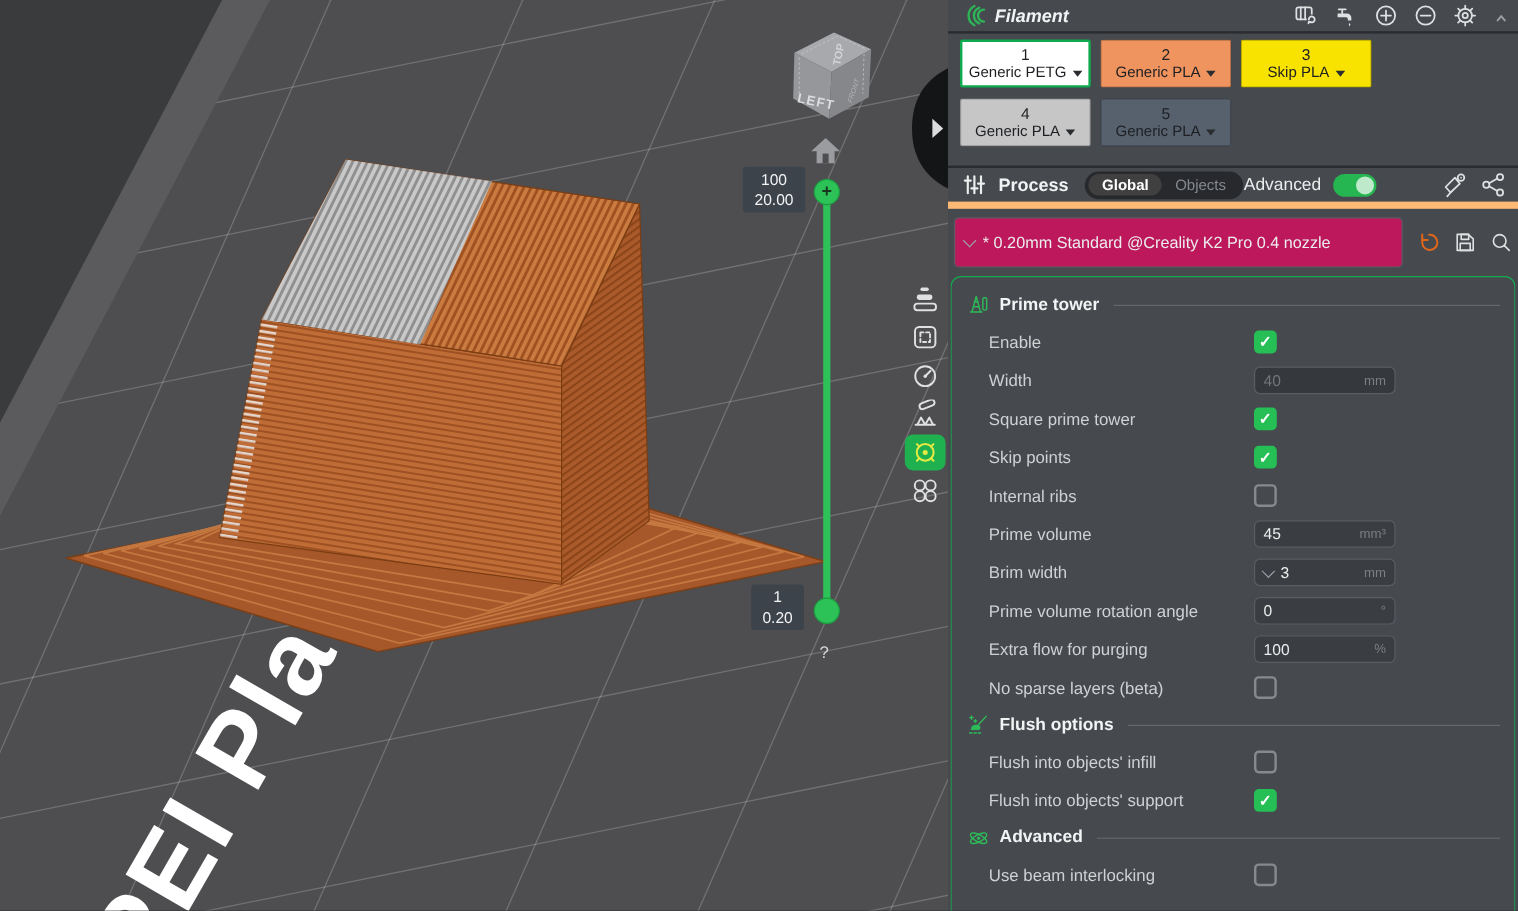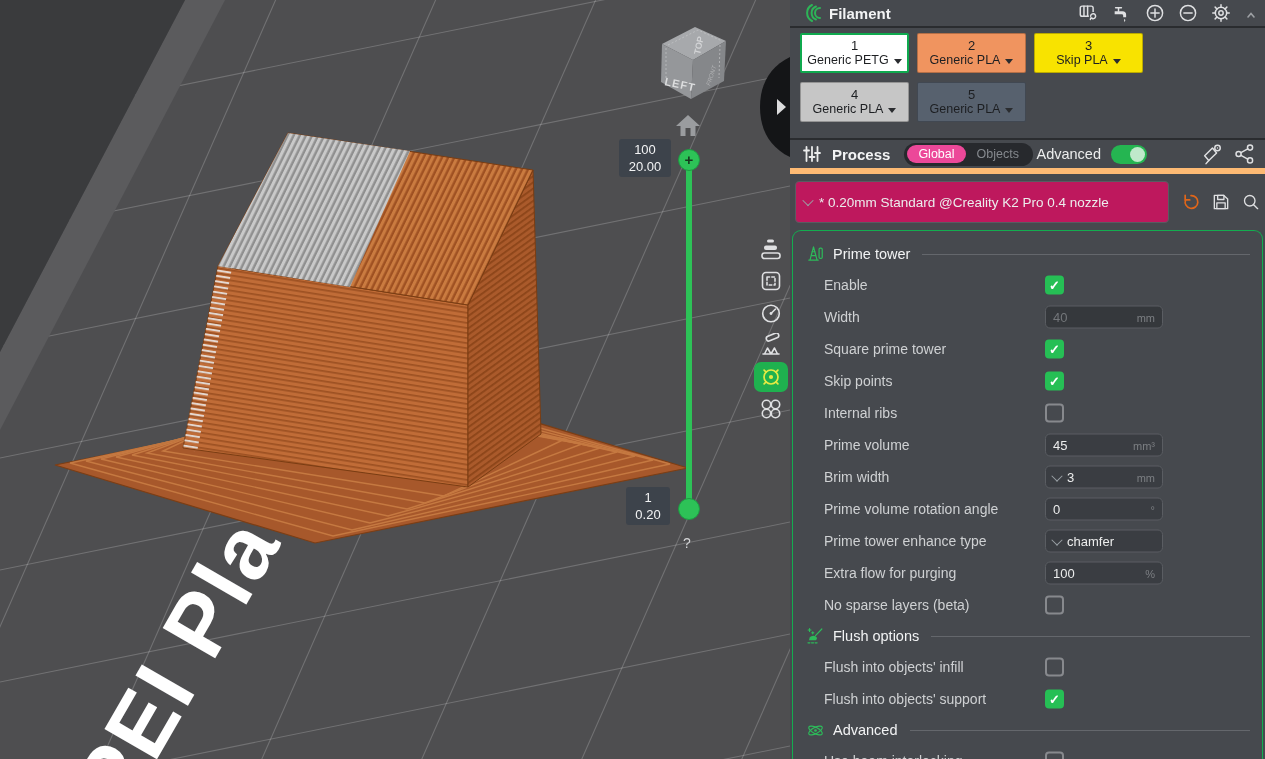--- a/index.html
+++ b/index.html
@@ -36,21 +36,21 @@
   #side-toolbar { position:absolute; left:754px; top:234px; width:38px; }
   .tool { width:34px; height:30px; margin:0 0 2px 0; display:flex; align-items:center;
     justify-content:center; border-radius:7px; cursor:pointer; }
   .tool.active { background:#1fb14f; }
   .tool svg { display:block; }
 
   
   #panel { position:absolute; left:790px; top:0; width:475px; height:759px;
     background:#46494e; color:#e8e9ea; }
   .hdr-bar { position:absolute; left:0; width:475px; display:flex; align-items:center; }
-  #filament-bar { top:0; height:28px; border-bottom:2px solid #2a2c2f; }
+  #filament-bar { top:0; height:28px; border-bottom:2px solid #2a2c2f;font-style:italic; }
   #filament-bar .title, #process-bar .title { font-size:15px; font-weight:700; color:#f2f3f4; }
   .hicon { display:flex; align-items:center; justify-content:center; width:24px; height:24px;
     margin-left:9px; cursor:pointer; }
   #filament-icons { position:absolute; right:32px; top:1px; display:flex; }
   #filament-collapse { position:absolute; right:2px; top:3px; }
 
   #chips { position:absolute; left:10px; top:33px; width:460px; display:flex; flex-wrap:wrap; }
   .chip { width:109px; height:40px; margin:0 8px 9px 0; border-radius:2px;
     display:flex; flex-direction:column; align-items:center; justify-content:center;
     font-size:12.5px; color:#1d1f22; cursor:pointer; line-height:15px; border:1px solid rgba(0,0,0,.25); }
@@ -58,21 +58,21 @@
   .chip .num { font-size:13px; }
   .chip .nm { display:flex; align-items:center; font-weight:500; }
   .chip .dd { width:0; height:0; border-left:4px solid transparent; border-right:4px solid transparent;
     border-top:5px solid #2a2c2f; margin-left:5px; margin-top:2px; }
 
   #process-bar { top:138px; height:36px; border-top:2px solid #2a2c2f; border-bottom:6px solid #fdba74; }
   #process-icon { margin:0 8px 0 10px; }
   #seg { display:flex; align-items:center; background:#27292d; border-radius:12px;
     height:23px; margin-left:14px; padding:0 3px; }
   .seg-item { font-size:12.5px; padding:2px 11px; border-radius:10px; color:#85898e; cursor:pointer; }
-  .seg-item.active { background:#ec4899; color:#ffffff; font-weight:400; }
+  .seg-item.active { background:#404040; color:#ffffff; font-weight:700; }
   #advanced-wrap { position:absolute; right:118px; display:flex; align-items:center; }
   #advanced-label { font-size:14.5px; color:#eceded; margin-right:10px; }
   #advanced-toggle { width:36px; height:19px; border-radius:10px; background:#25b551;
     position:relative; cursor:pointer; }
   #advanced-toggle .knob { position:absolute; right:2px; top:2px; width:15px; height:15px;
     border-radius:50%; background:#bfe9cb; }
   #process-icons { position:absolute; right:8px; display:flex; }
 
   #preset-row { position:absolute; left:5px; top:186px; width:468px; height:32px;
     display:flex; align-items:center; }
@@ -83,21 +83,21 @@
   #preset-value { font-size:13.5px; color:#eceded; white-space:nowrap; overflow:hidden; }
   #preset-icons { display:flex; margin-left:4px; }
   #preset-icons .hicon { margin-left:6px; }
 
   
   #settings { position:absolute; left:2px; top:230px; width:471px; height:620px;
     border:1px solid #13ad4f; border-bottom:none; border-radius:9px 9px 0 0;
     padding:8px 0 0 0; overflow:hidden; }
   .section-hdr { display:flex; align-items:center; height:30px; padding-left:11px; }
   .section-hdr .s-icon { width:22px; display:flex; justify-content:center; margin-right:7px; }
-  .section-hdr .s-title { font-size:14.5px; font-weight:400; color:#f2f3f4; white-space:nowrap; }
+  .section-hdr .s-title { font-size:14.5px; font-weight:700; color:#f2f3f4; white-space:nowrap; }
   .section-hdr .s-line { flex:1; height:1px; background:#64676c; margin:0 12px 0 12px; }
   .srow { position:relative; height:32px; display:flex; align-items:center; }
   .srow .lbl { margin-left:31px; font-size:14px; color:#cfd1d3; }
   .ctrl { position:absolute; left:252px; top:50%; transform:translateY(-50%); display:flex; align-items:center; }
   .cb { width:19px; height:19px; border-radius:4px; border:2px solid #87898d; cursor:pointer; }
   .cb.checked { background:#26bf55; border-color:#26bf55; color:#fff; font-size:13px;
     font-weight:700; text-align:center; line-height:16px; }
   .inp { width:118px; height:23px; border:1px solid #5a5d62; border-radius:5px; background:#3a3d42;
     display:flex; align-items:center; padding:0 7px; cursor:text; }
   .inp .val { font-size:13px; color:#eceded; flex:1; }
@@ -519,29 +519,20 @@
           <div class="srow">
     <span class="lbl">Prime volume rotation angle</span>
     <span class="ctrl">
               <div class="inp">
                 <span class="val">0</span>
                 <span class="unit">°</span>
               </div>
             </span>
   </div>
           <div class="srow">
-    <span class="lbl">Prime tower enhance type</span>
-    <span class="ctrl">
-              <div class="inp">
-                <span class="chev"></span>
-                <span class="val">chamfer</span>
-              </div>
-            </span>
-  </div>
-          <div class="srow">
     <span class="lbl">Extra flow for purging</span>
     <span class="ctrl">
               <div class="inp">
                 <span class="val">100</span>
                 <span class="unit">%</span>
               </div>
             </span>
   </div>
           <div class="srow">
     <span class="lbl">No sparse layers (beta)</span>

